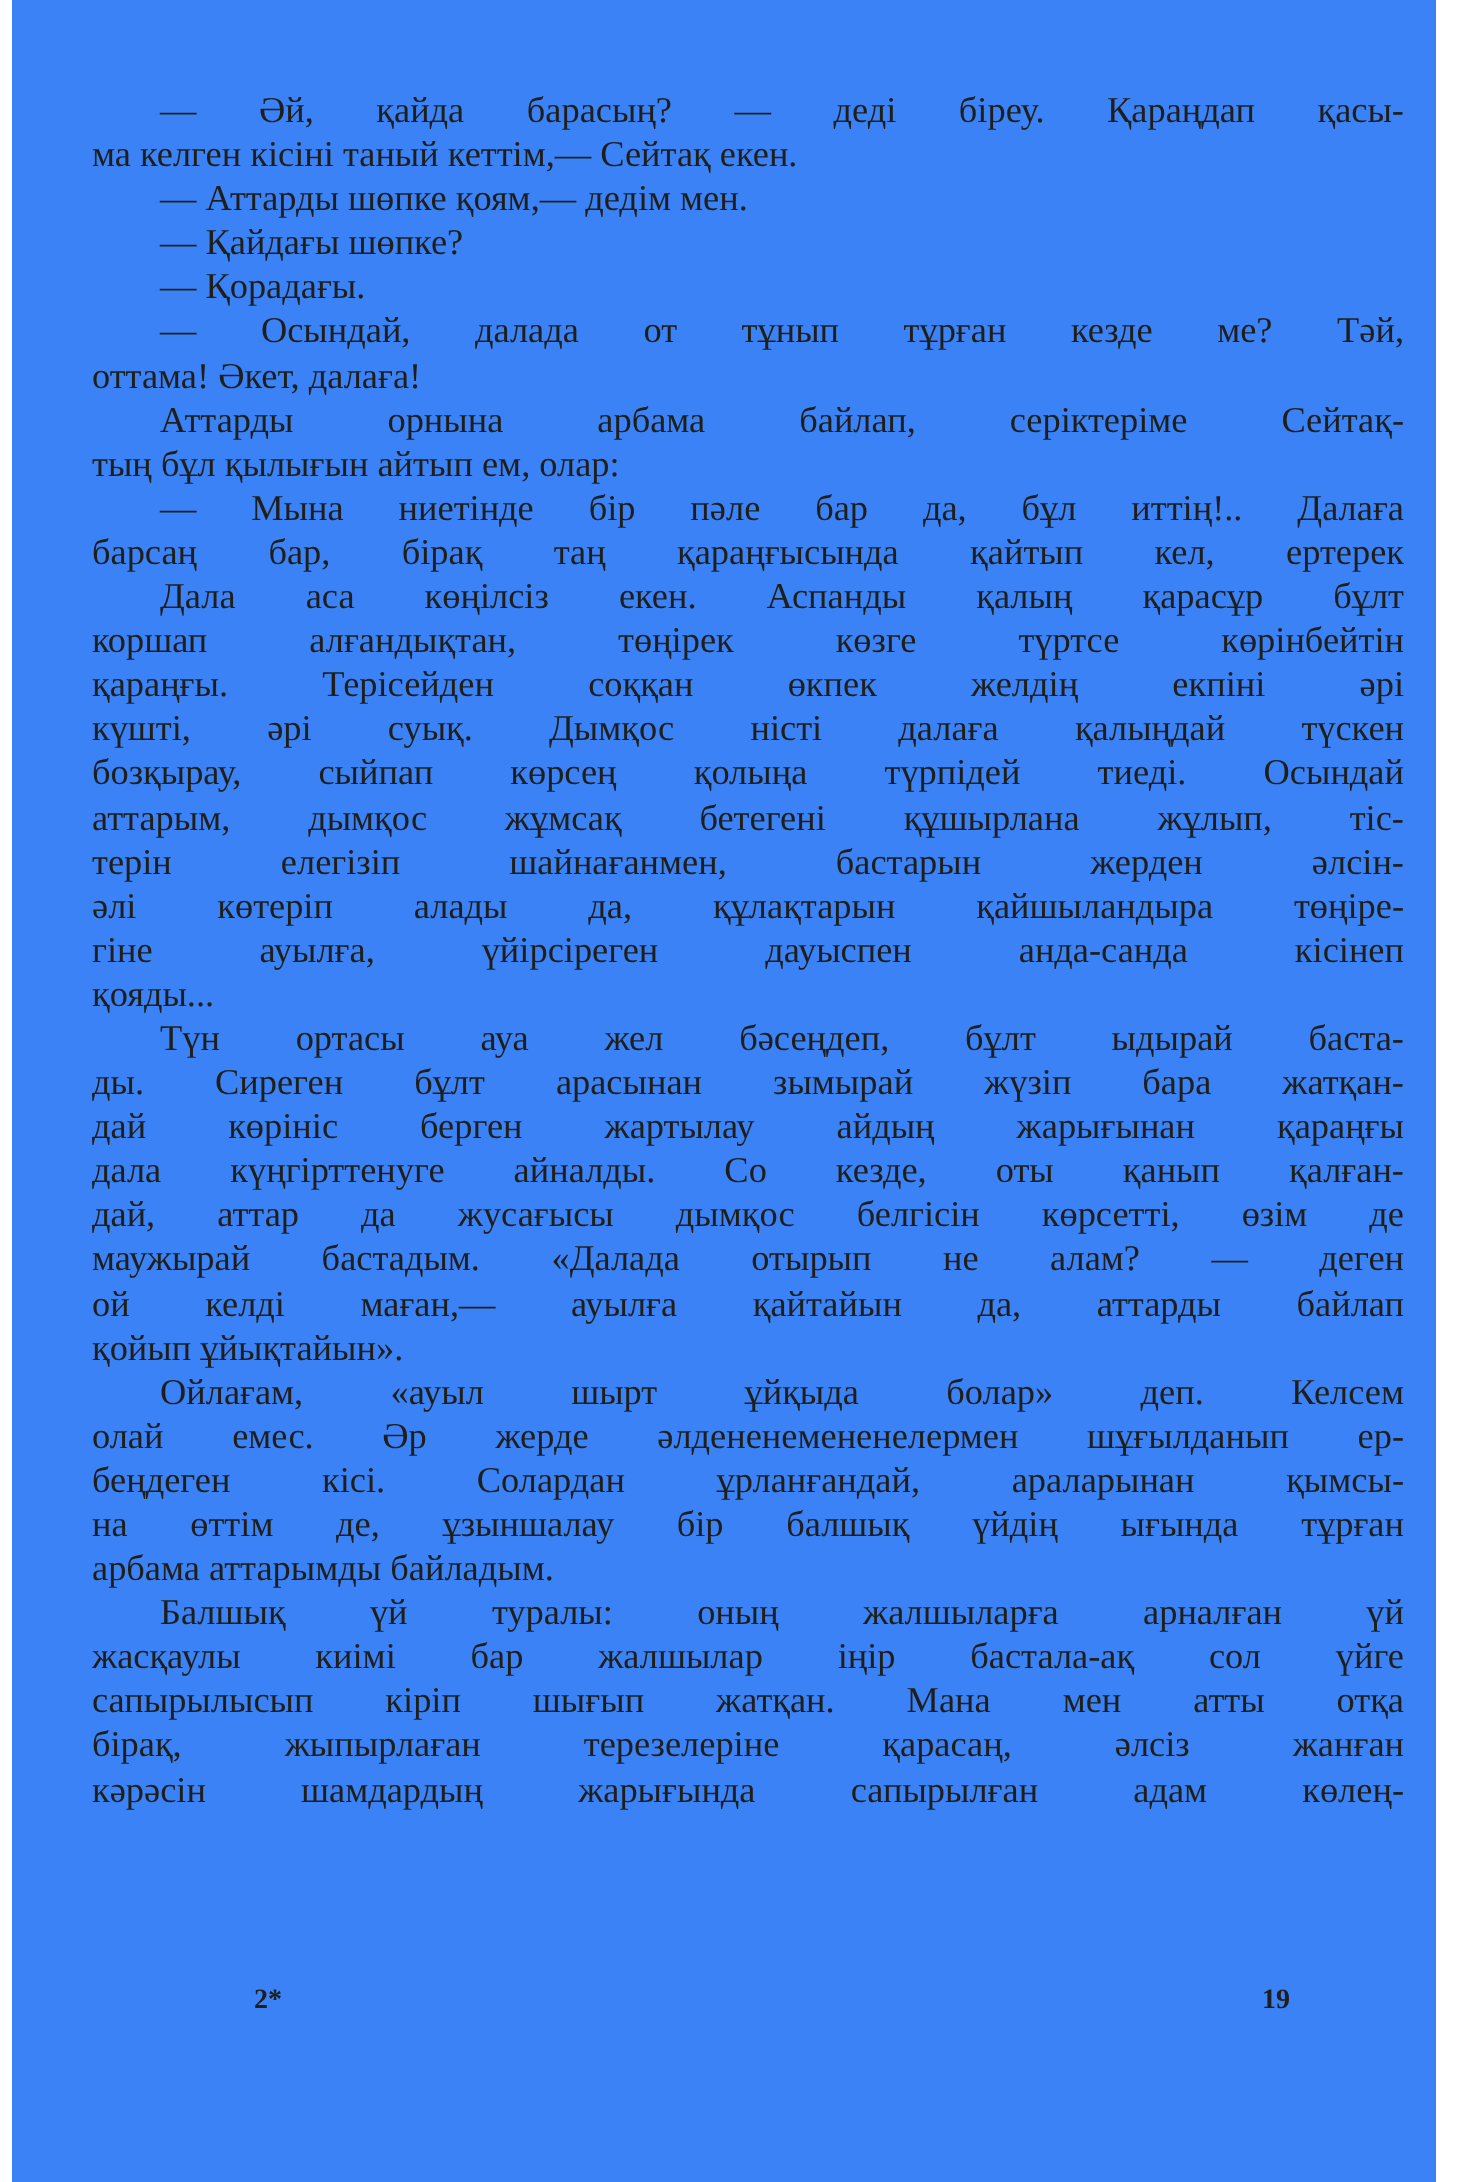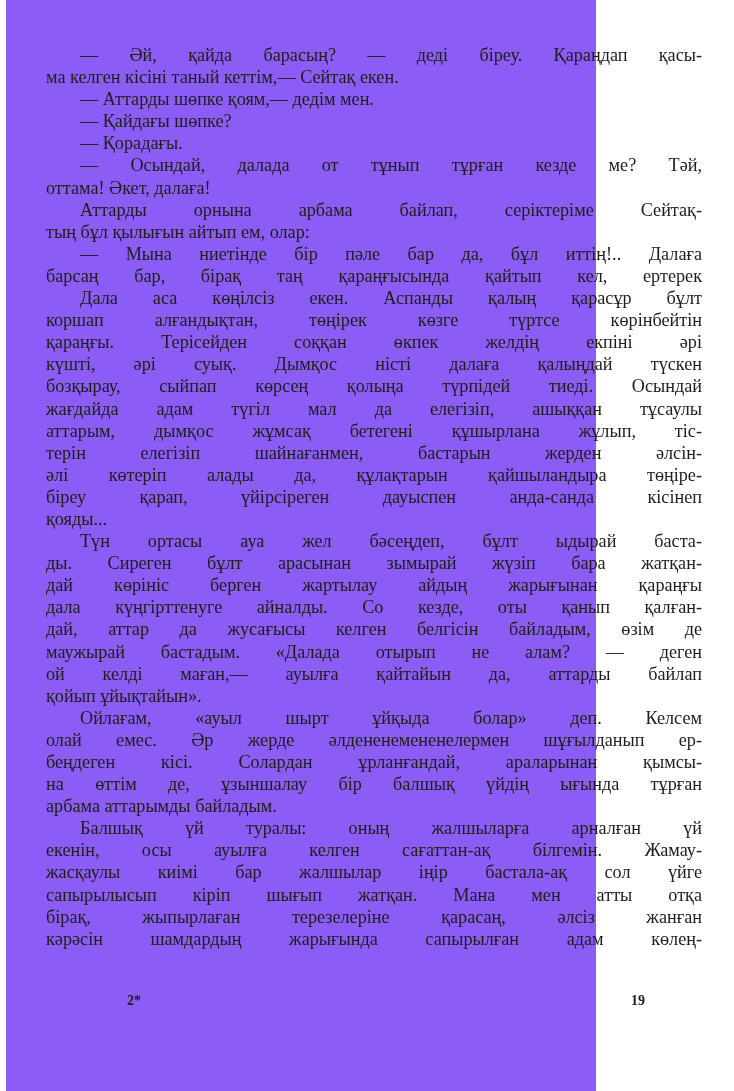--- a/index.html
+++ b/index.html
@@ -2,22 +2,22 @@
 <html><head>
 <meta charset="utf-8">
 <style>
   html, body { margin: 0; padding: 0; }
   body {
     width: 734px; height: 1091px; overflow: hidden;
     background: #ffffff;
     position: relative;
   }
   .page {
-    position: absolute; left: 6px; top: 0; width: 590px; height: 1091px;
-    background: #8b5cf6;
+    position: absolute; left: 6px; top: 0; width: 712px; height: 1091px;
+    background: #3b82f6;
   }
   .text {
     position: absolute; left: 40px; top: 44px; width: 656px;
     font-family: "Liberation Serif", "DejaVu Serif", serif;
     font-size: 18.2px;
     line-height: 22.1px;
     color: #1e1f1a;
   }
   .line {
     display: block;
@@ -50,41 +50,39 @@
       <span class="line last">оттама! Әкет, далаға!</span>
       <span class="line indent">Аттарды орнына арбама байлап, серіктеріме Сейтақ-</span>
       <span class="line last">тың бұл қылығын айтып ем, олар:</span>
       <span class="line indent">— Мына ниетінде бір пәле бар да, бұл иттің!.. Далаға</span>
       <span class="line">барсаң бар, бірақ таң қараңғысында қайтып кел, ертерек</span>
       <span class="line indent">Дала аса көңілсіз екен. Аспанды қалың қарасұр бұлт</span>
       <span class="line">коршап алғандықтан, төңірек көзге түртсе көрінбейтін</span>
       <span class="line">қараңғы. Терісейден соққан өкпек желдің екпіні әрі</span>
       <span class="line">күшті, әрі суық. Дымқос ністі далаға қалыңдай түскен</span>
       <span class="line">бозқырау, сыйпап көрсең қолыңа түрпідей тиеді. Осындай</span>
-      <span class="line">жағдайда адам түгіл мал да елегізіп, ашыққан тұсаулы</span>
       <span class="line">аттарым, дымқос жұмсақ бетегені құшырлана жұлып, тіс-</span>
       <span class="line">терін елегізіп шайнағанмен, бастарын жерден әлсін-</span>
       <span class="line">әлі көтеріп алады да, құлақтарын қайшыландыра төңіре-</span>
-      <span class="line">біреу қарап, үйірсіреген дауыспен анда-санда кісінеп</span>
+      <span class="line">гіне ауылға, үйірсіреген дауыспен анда-санда кісінеп</span>
       <span class="line last">қояды...</span>
       <span class="line indent">Түн ортасы ауа жел бәсеңдеп, бұлт ыдырай баста-</span>
       <span class="line">ды. Сиреген бұлт арасынан зымырай жүзіп бара жатқан-</span>
       <span class="line">дай көрініс берген жартылау айдың жарығынан қараңғы</span>
       <span class="line">дала күңгірттенуге айналды. Со кезде, оты қанып қалған-</span>
-      <span class="line">дай, аттар да жусағысы келген белгісін байладым, өзім де</span>
+      <span class="line">дай, аттар да жусағысы дымқос белгісін көрсетті, өзім де</span>
       <span class="line">маужырай бастадым. «Далада отырып не алам? — деген</span>
       <span class="line">ой келді маған,— ауылға қайтайын да, аттарды байлап</span>
       <span class="line last">қойып ұйықтайын».</span>
       <span class="line indent">Ойлағам, «ауыл шырт ұйқыда болар» деп. Келсем</span>
       <span class="line">олай емес. Әр жерде әлдененемененелермен шұғылданып ер-</span>
       <span class="line">беңдеген кісі. Солардан ұрланғандай, араларынан қымсы-</span>
       <span class="line">на өттім де, ұзыншалау бір балшық үйдің ығында тұрған</span>
       <span class="line last">арбама аттарымды байладым.</span>
       <span class="line indent">Балшық үй туралы: оның жалшыларға арналған үй</span>
-      <span class="line">екенін, осы ауылға келген сағаттан-ақ білгемін. Жамау-</span>
       <span class="line">жасқаулы киімі бар жалшылар іңір бастала-ақ сол үйге</span>
       <span class="line">сапырылысып кіріп шығып жатқан. Мана мен атты отқа</span>
       <span class="line">бірақ, жыпырлаған терезелеріне қарасаң, әлсіз жанған</span>
       <span class="line">кәрәсін шамдардың жарығында сапырылған адам көлең-</span>
     </div>
   <div class="footer">
     <span class="sig">2*</span>
     <span class="pno">19</span>
   </div>
 </div>

